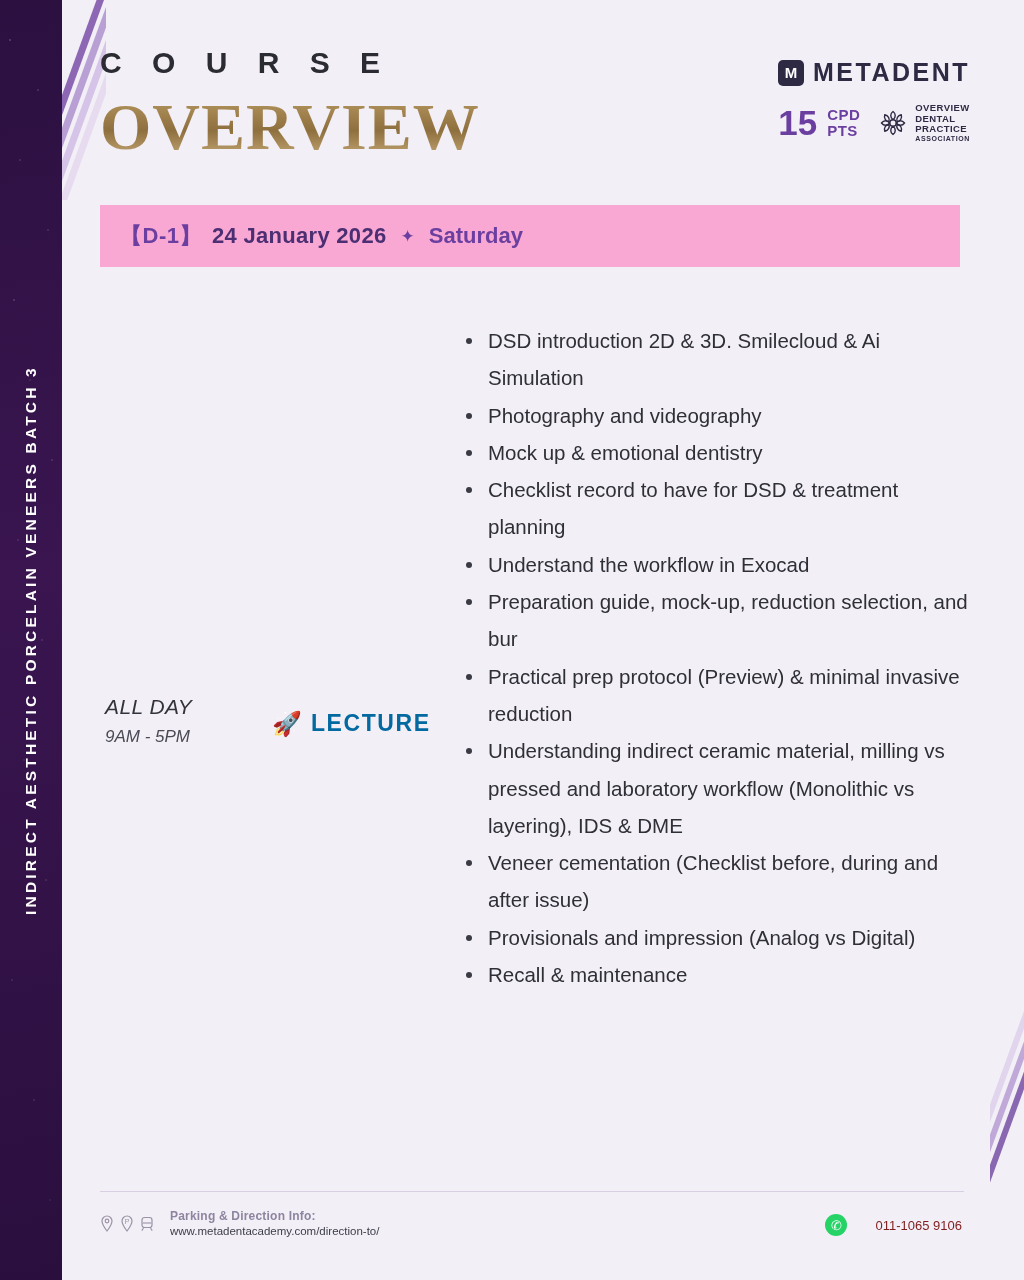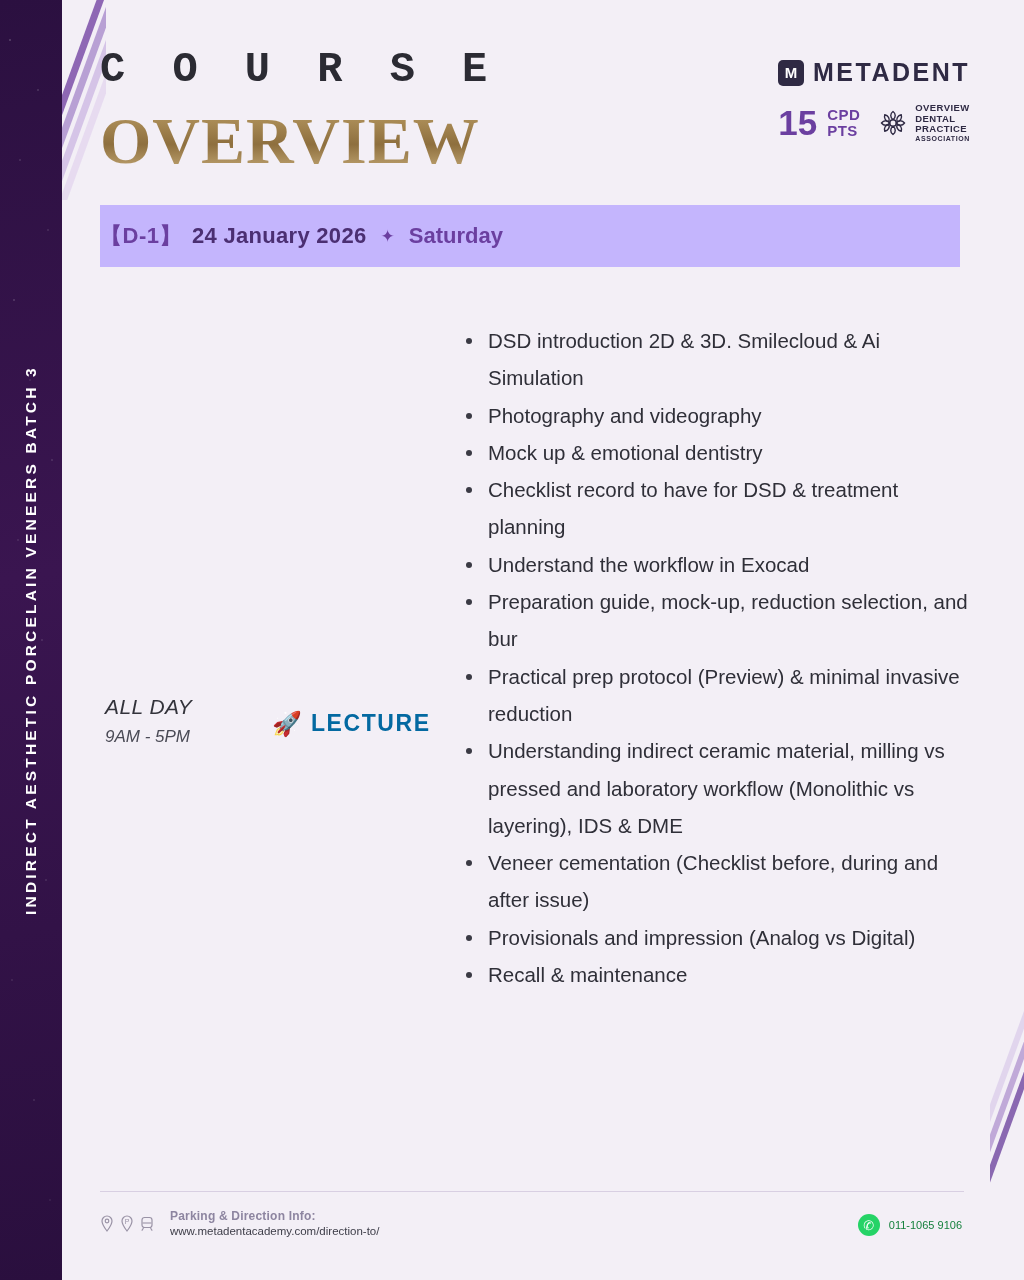--- a/index.html
+++ b/index.html
@@ -84,22 +84,22 @@
   .stripes-bottom i:nth-child(1){ right: 2px;  background:#6f46a0; opacity:.8;}
   .stripes-bottom i:nth-child(2){ right: 13px; background:#a98ccc; opacity:.7;}
   .stripes-bottom i:nth-child(3){ right: 24px; background:#d9cbe9; opacity:.7;}
 
   
   .header {
     position: absolute; left: 100px; top: 46px;
     width: 870px; height: 130px;
   }
   .course-word {
-    font-family: Liberation Mono, monospace;
-    font-size: 42px;
+    font-family: Liberation Sans, sans-serif;
+    font-size: 30px;
     letter-spacing: 11px;
     color: #2b2b33;
     font-weight: 700;
   }
   .overview-word {
     font-family: "Liberation Serif", serif;
     font-size: 66px;
     line-height: 1;
     margin-top: 14px;
     font-weight: 700;
@@ -146,22 +146,23 @@
   .gdpa-lines { text-align: left; line-height: 1.12; }
   .gdpa-lines span {
     display: block; font-size: 9.5px; font-weight: 700; color: #2f2a44; letter-spacing: .4px;
   }
   .gdpa-lines span.small { font-size: 7px; letter-spacing: .6px; font-weight: 700; }
 
   
   .date-bar {
     position: absolute; left: 100px; top: 205px;
     width: 860px; height: 62px;
-    background: #c4b5fd;
+    background: #f9a8d4;
     display: flex; align-items: center;
+    padding-left: 20px;
     gap: 10px;
   }
   .date-d { font-size: 22px; font-weight: 700; color: #6b3fa0; letter-spacing: .5px; }
   .date-text { font-size: 22px; font-weight: 700; color: #4b2f72; letter-spacing: .3px; }
   .date-star { font-size: 17px; color: #6b3fa0; padding: 0 4px; }
   .date-day { font-size: 22px; font-weight: 700; color: #6b3fa0; }
 
   
   .time-block {
     position: absolute; left: 105px; top: 695px;
@@ -221,21 +222,21 @@
   .footer-right {
     position: absolute; right: 62px; bottom: 44px;
     display: flex; align-items: center; gap: 9px;
   }
   .wa {
     width: 22px; height: 22px; border-radius: 50%;
     background: #25D366;
     display: flex; align-items: center; justify-content: center;
     color: #fff; font-size: 13px;
   }
-  .phone { font-size: 11px; color: #15803d; }
+  .phone { font-size: 13px; color: #7f1d1d; margin-left: 19px; }
 </style>
 </head>
 <body>
 
 <div class="page">
 
   <div class="sidebar">
     <div class="stars"></div>
     <div class="sidebar-title">INDIRECT AESTHETIC PORCELAIN VENEERS BATCH 3</div>
   </div>

